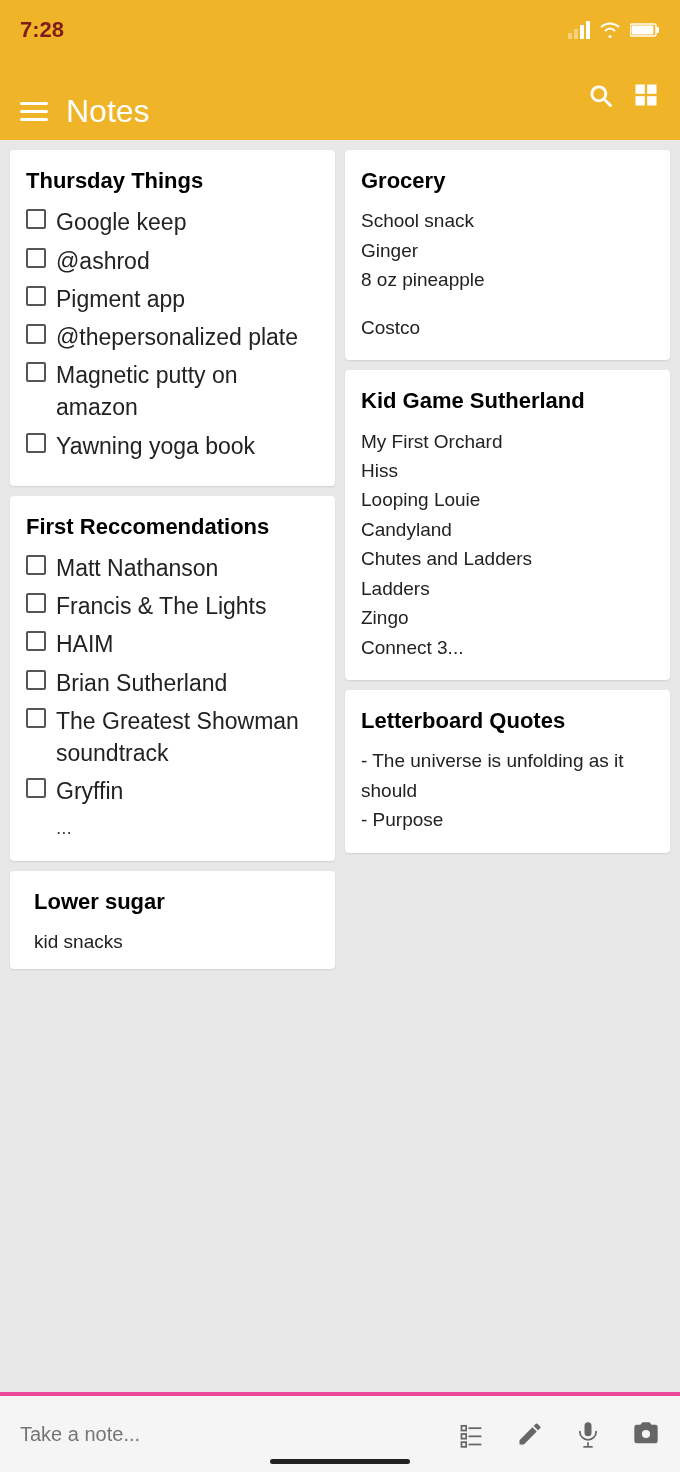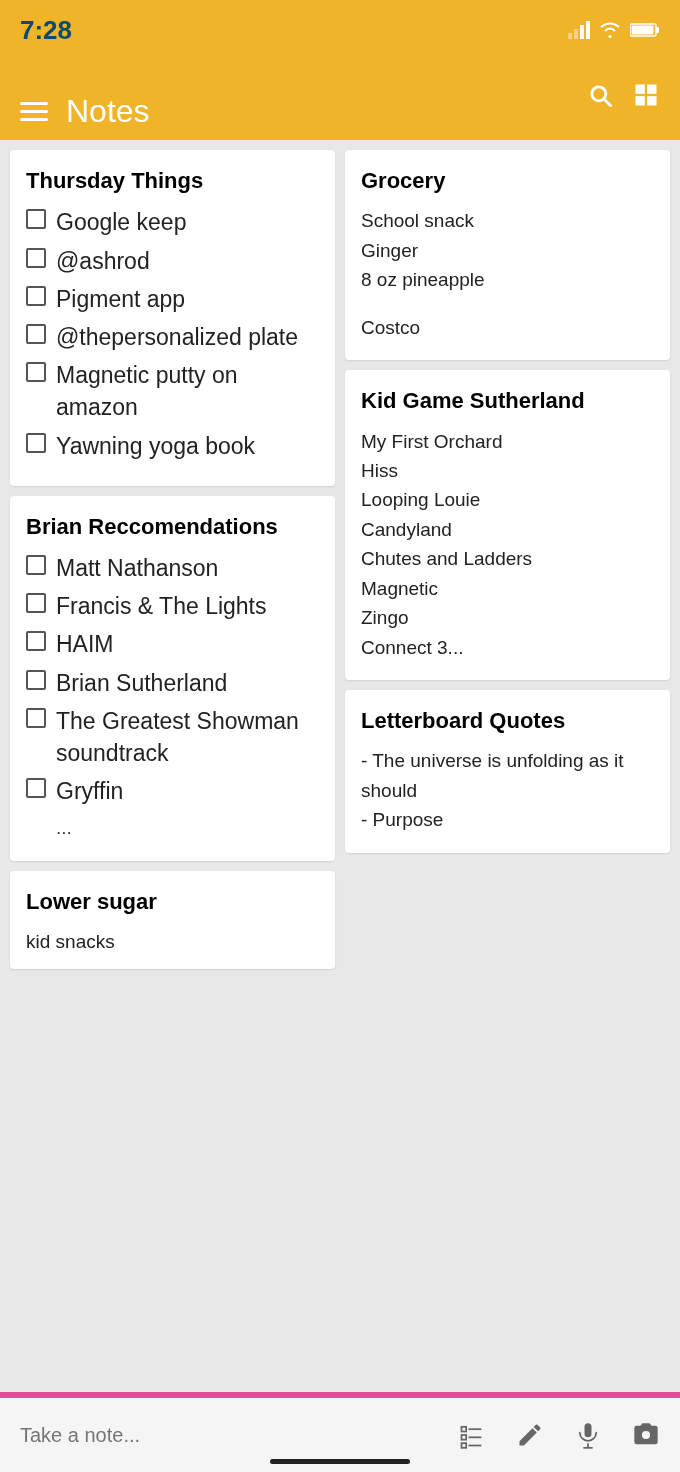--- a/index.html
+++ b/index.html
@@ -16,22 +16,22 @@
     
     .status-bar {
       background: #f0b429;
       height: 60px;
       display: flex;
       align-items: center;
       justify-content: space-between;
       padding: 0 20px;
     }
     .status-time {
-      color: #0c4a6e;
-      font-size: 26px;
+      color: #7f1d1d;
+      font-size: 22px;
       font-weight: 600;
     }
     .status-icons {
       display: flex;
       align-items: center;
       gap: 8px;
       color: white;
     }
     .status-icons svg {
       fill: white;
@@ -143,21 +143,21 @@
       padding-left: 30px;
     }
 
     
     .bottom-bar {
       position: fixed;
       bottom: 0;
       left: 0;
       width: 680px;
       background: #f5f5f5;
-      border-top: 6px solid #ec4899;
+      border-top: 4px solid #ec4899;
       height: 80px;
       display: flex;
       align-items: center;
       padding: 0 20px;
       gap: 0;
     }
     .bottom-note-input {
       flex: 1;
       font-size: 20px;
       color: #aaa;
@@ -184,21 +184,21 @@
       width: 140px;
       height: 5px;
       background: #222;
       border-radius: 3px;
     }
 
     
     .partial-card {
       background: white;
       border-radius: 4px;
-      padding: 18px 16px 12px 16px;
+      padding: 18px 16px 12px 24px;
       box-shadow: 0 1px 2px rgba(0,0,0,0.1);
       overflow: hidden;
       max-height: 160px;
     }
   </style>
 </head>
 <body>
 
 <div class="status-bar">
   <span class="status-time">7:28</span>
@@ -275,21 +275,21 @@
           <span class="checklist-text">Magnetic putty on amazon</span>
         </div>
         <div class="checklist-item">
           <div class="checkbox"></div>
           <span class="checklist-text">Yawning yoga book</span>
         </div>
       </div>
     </div>
 
     <div class="note-card">
-      <div class="note-title">Brian Reccomendations</div>
+      <div class="note-title">First Reccomendations</div>
       <div class="note-content">
         <div class="checklist-item">
           <div class="checkbox"></div>
           <span class="checklist-text">Matt Nathanson</span>
         </div>
         <div class="checklist-item">
           <div class="checkbox"></div>
           <span class="checklist-text">Francis &amp; The Lights</span>
         </div>
         <div class="checklist-item">
@@ -335,21 +335,21 @@
     </div>
 
     <div class="note-card">
       <div class="note-title">Kid Game Sutherland</div>
       <div class="note-content">
         <div>My First Orchard</div>
         <div>Hiss</div>
         <div>Looping Louie</div>
         <div>Candyland</div>
         <div>Chutes and Ladders</div>
-        <div>Magnetic</div>
+        <div>Ladders</div>
         <div>Zingo</div>
         <div>Connect 3...</div>
       </div>
     </div>
 
     <div class="note-card">
       <div class="note-title">Letterboard Quotes</div>
       <div class="note-content">
         <div>- The universe is unfolding as it should</div>
         <div>- Purpose</div>

